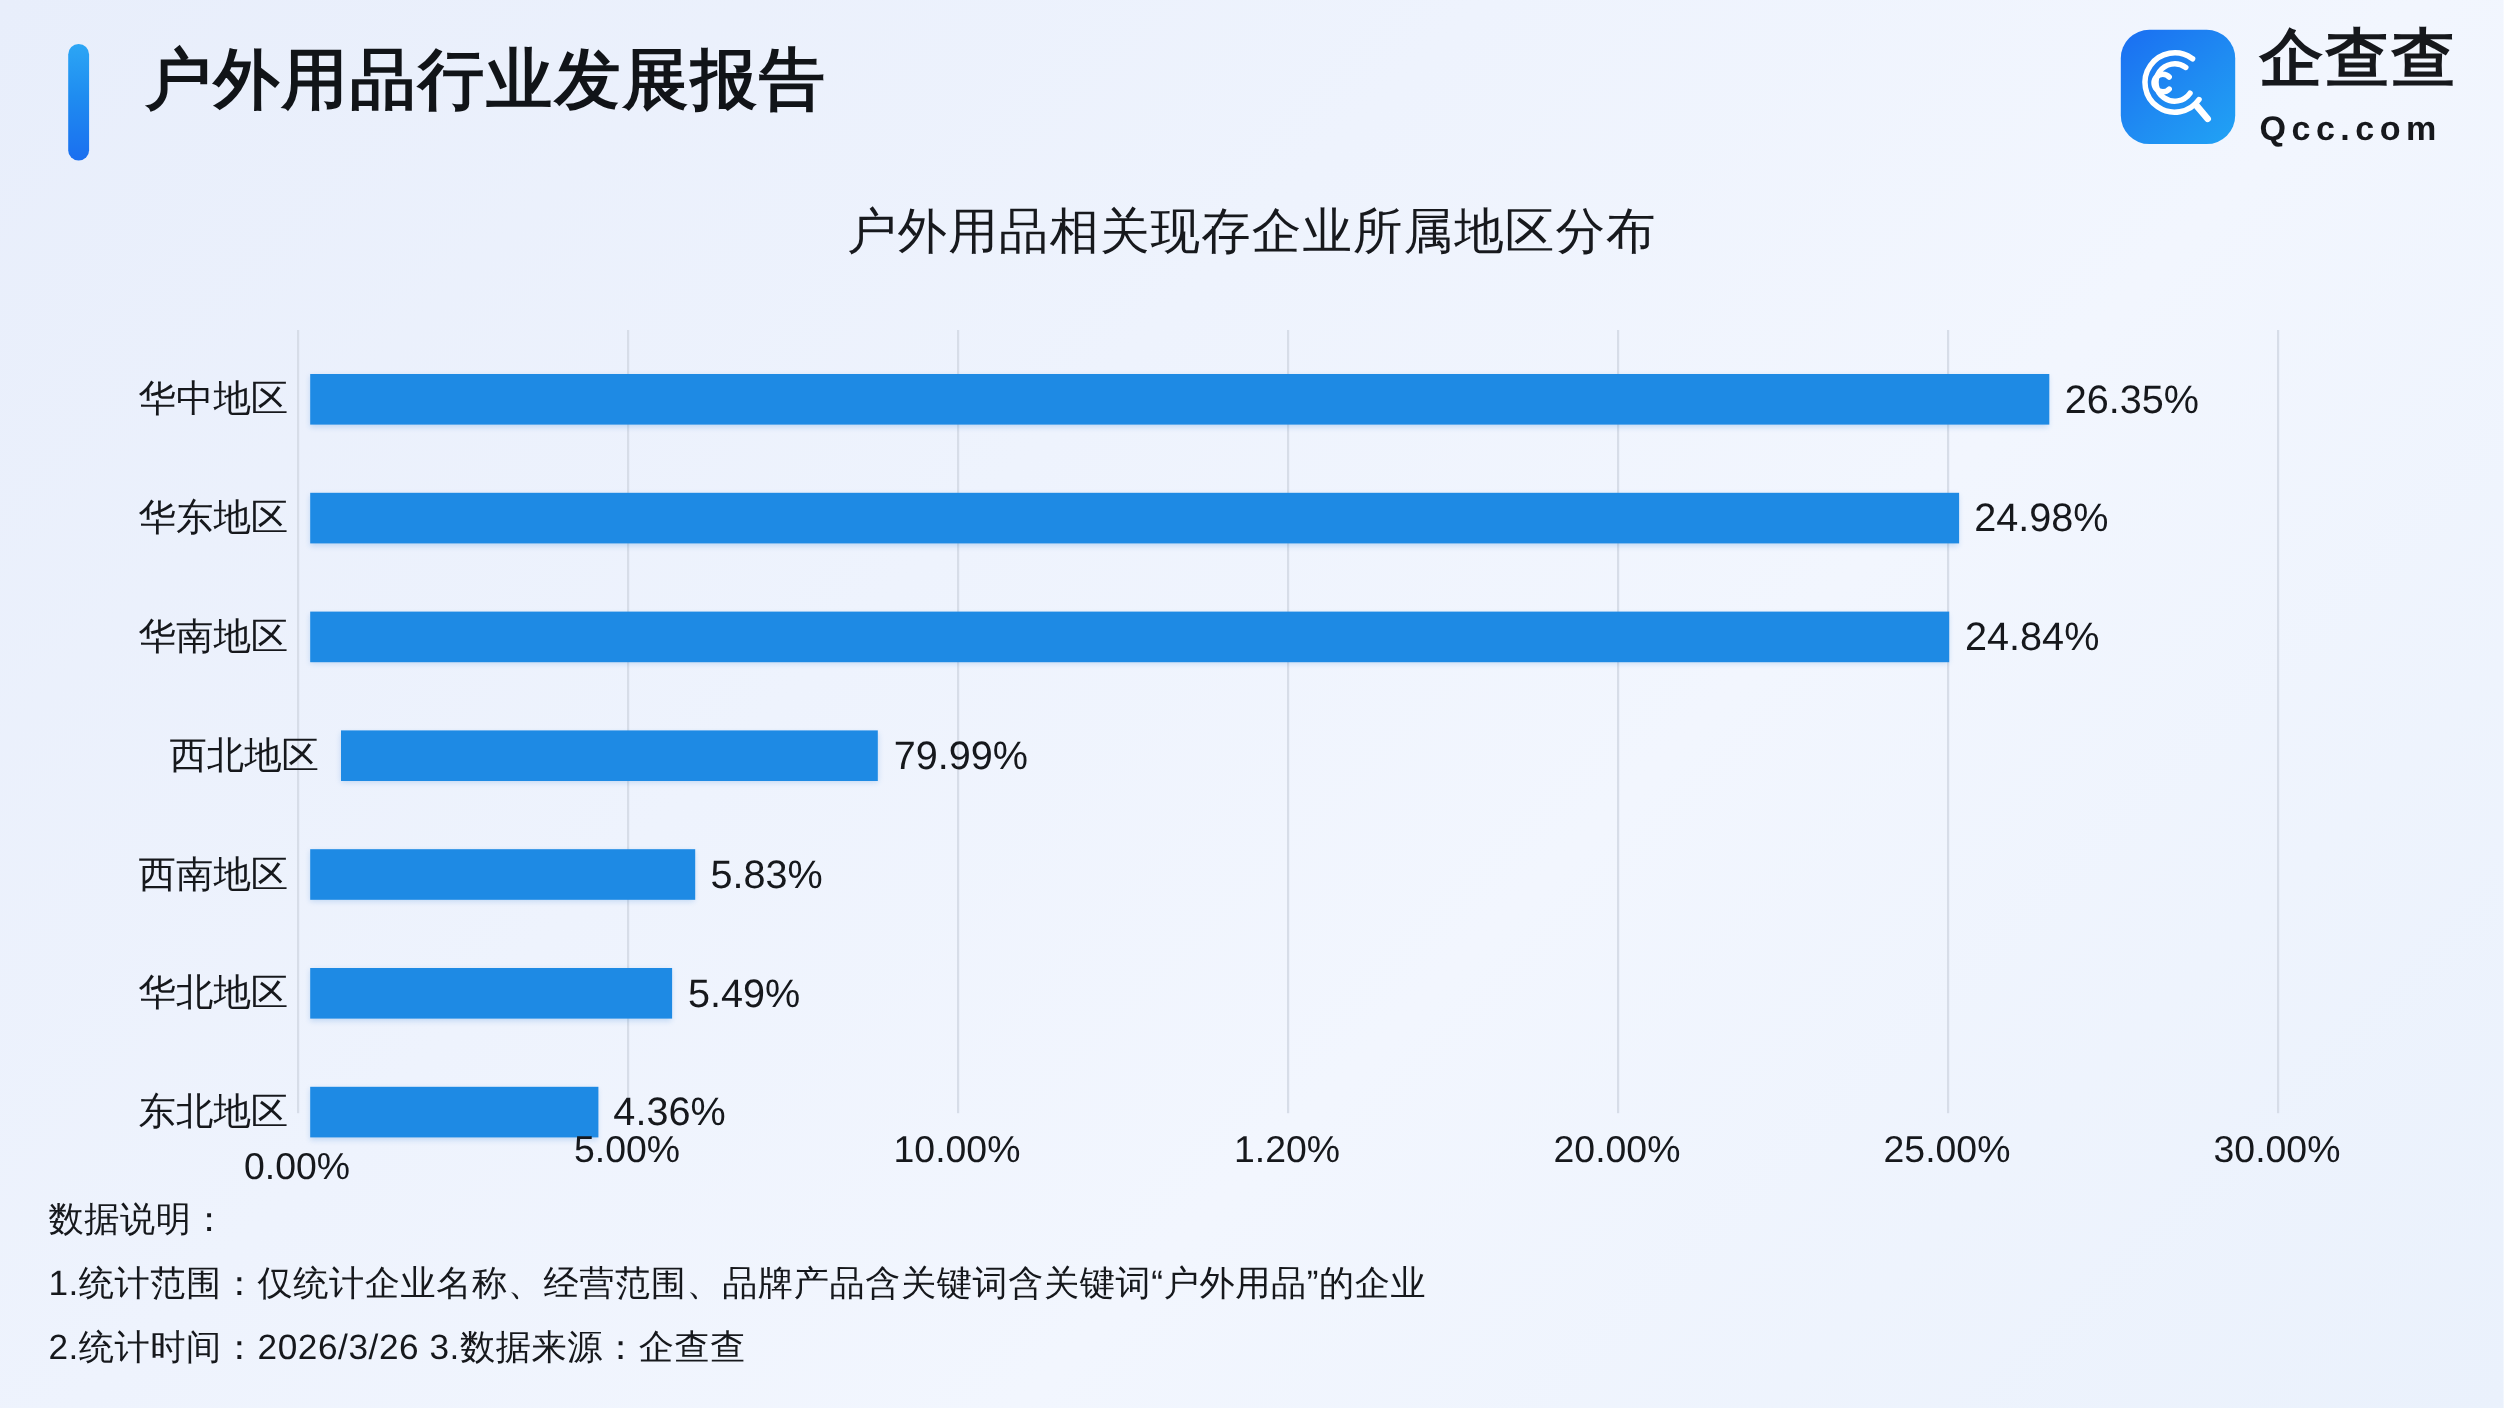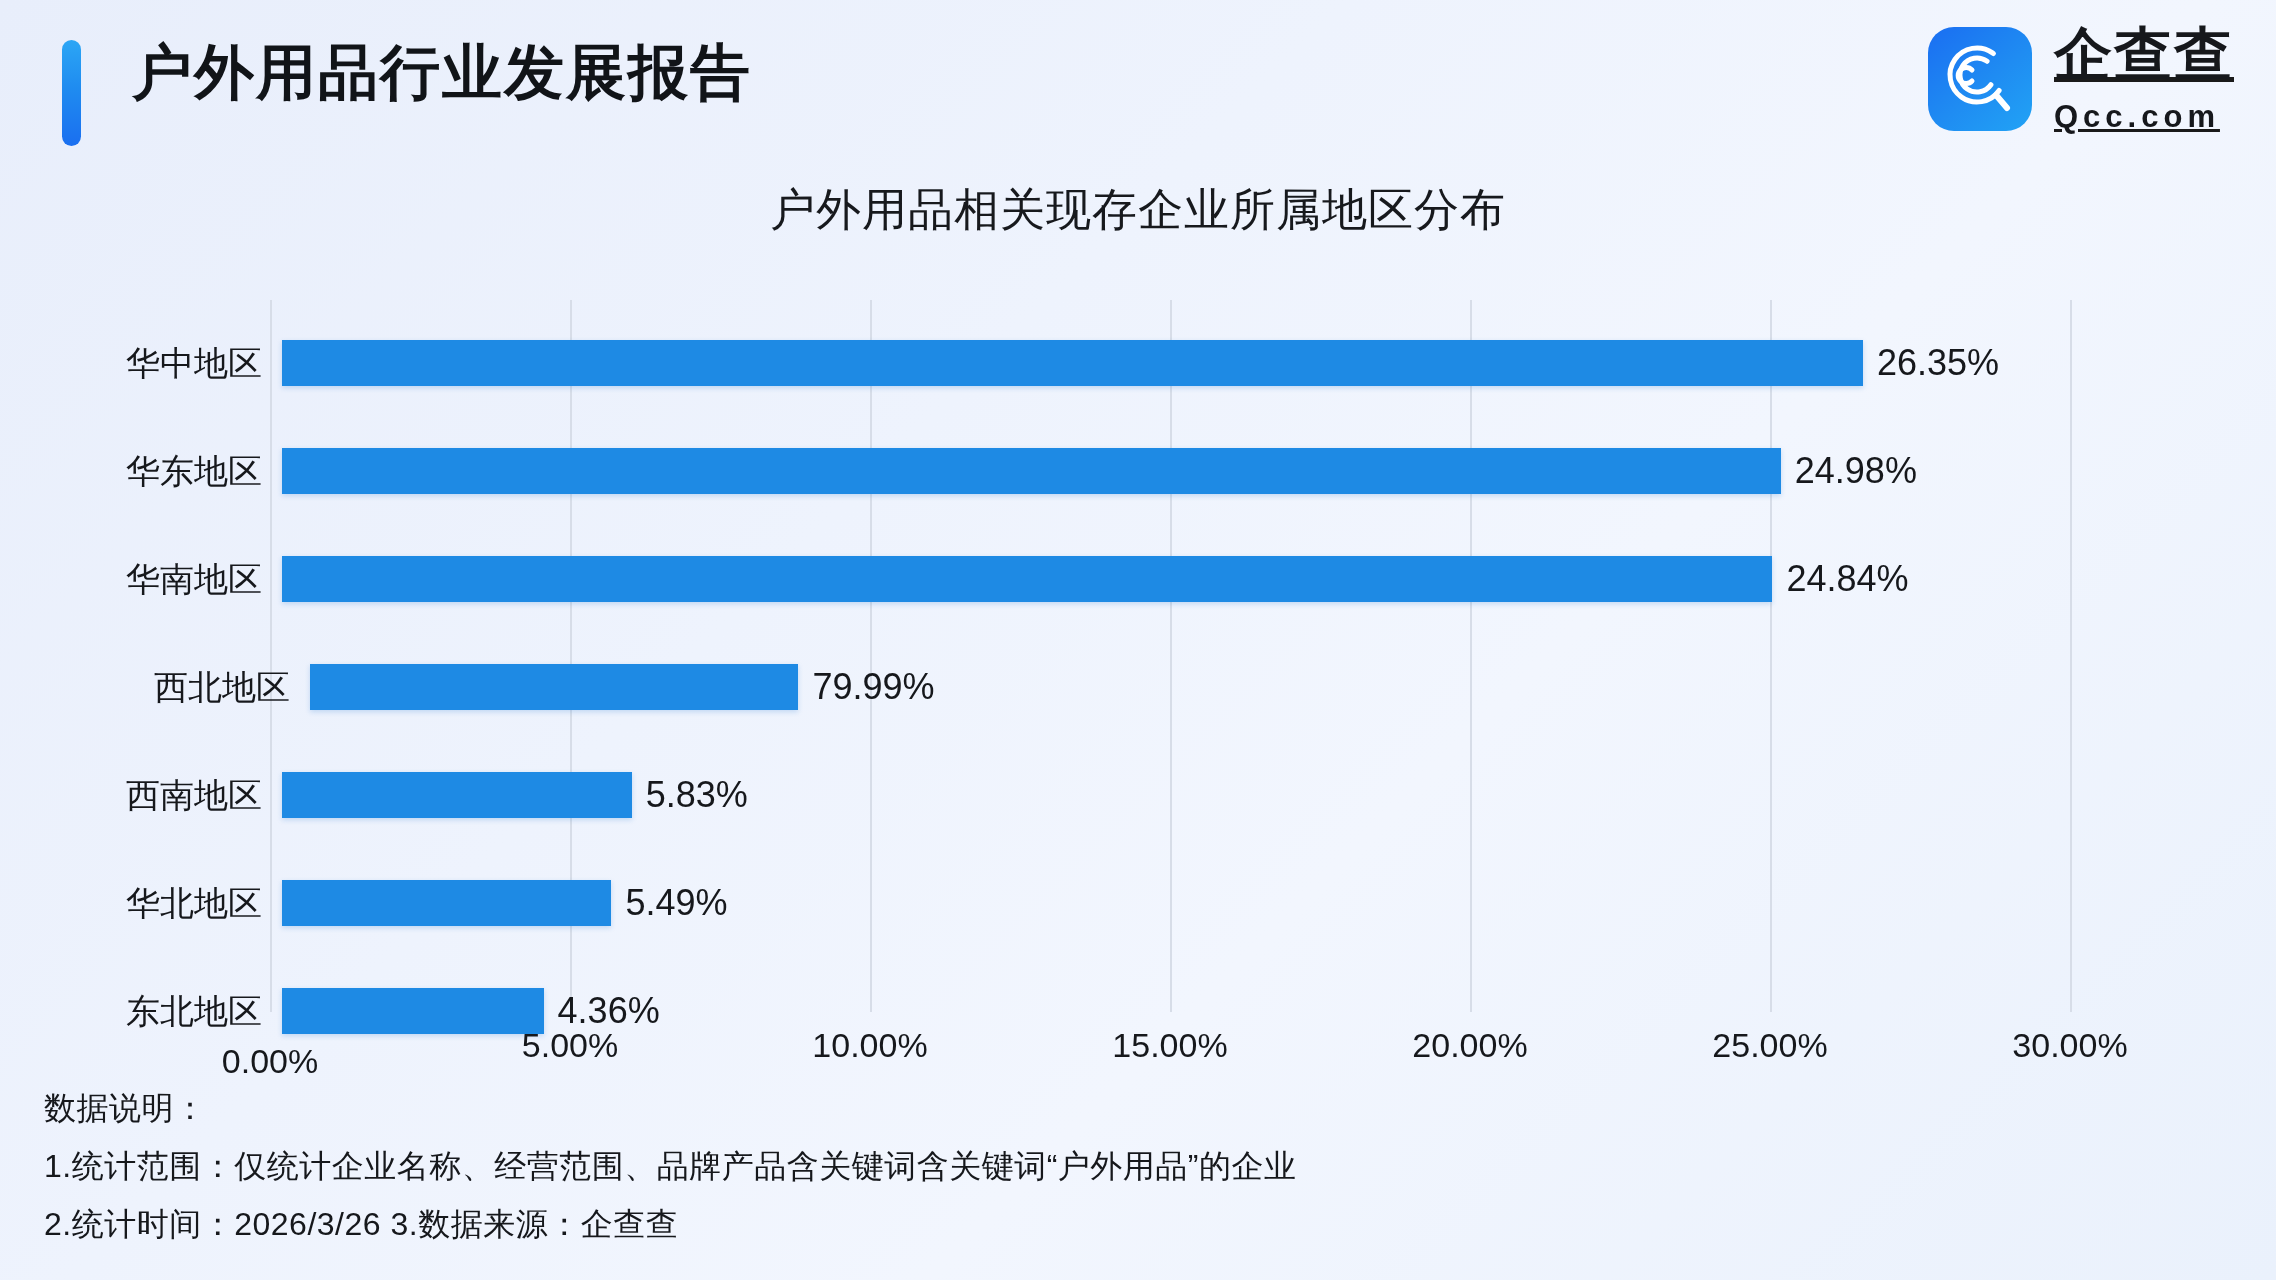--- a/index.html
+++ b/index.html
@@ -64,21 +64,20 @@
     align-items: center;
     justify-content: center;
     flex: none;
   }
 
   .brand-text {
     display: flex;
     flex-direction: column;
     justify-content: center;
     gap: 16px;
-    text-decoration: underline;
   }
 
   .brand-cn {
     font-size: 58px;
     font-weight: bold;
     letter-spacing: 2px;
     color: #16181c;
     line-height: 1.05;
   }
 
@@ -258,21 +257,21 @@
       <div class="bar-row" style="top: 688px;">
         <div class="bar-cat">东北地区</div>
         <div class="bar-rect" style="width: 261.6px; background: rgb(30, 138, 228);"></div>
         <div class="bar-value" style="left: 545.6px;">4.36%</div>
       </div>
     </div>
   <div class="axis-layer" id="axis-layer">
       <div class="tick-label" style="left: 270px; margin-top: 16px;">0.00%</div>
       <div class="tick-label" style="left: 570px;">5.00%</div>
       <div class="tick-label" style="left: 870px;">10.00%</div>
-      <div class="tick-label" style="left: 1170px;">15.00%</div>
+      <div class="tick-label" style="left: 1170px;">1.20%</div>
       <div class="tick-label" style="left: 1470px;">20.00%</div>
       <div class="tick-label" style="left: 1770px;">25.00%</div>
       <div class="tick-label" style="left: 2070px;">30.00%</div>
     </div>
 </div>
 
 <div class="notes">
   <div class="note-line">数据说明：</div>
   <div class="note-line">1.统计范围：仅统计企业名称、经营范围、品牌产品含关键词含关键词“户外用品”的企业</div>
   <div class="note-line">2.统计时间：2026/3/26  3.数据来源：企查查</div>

